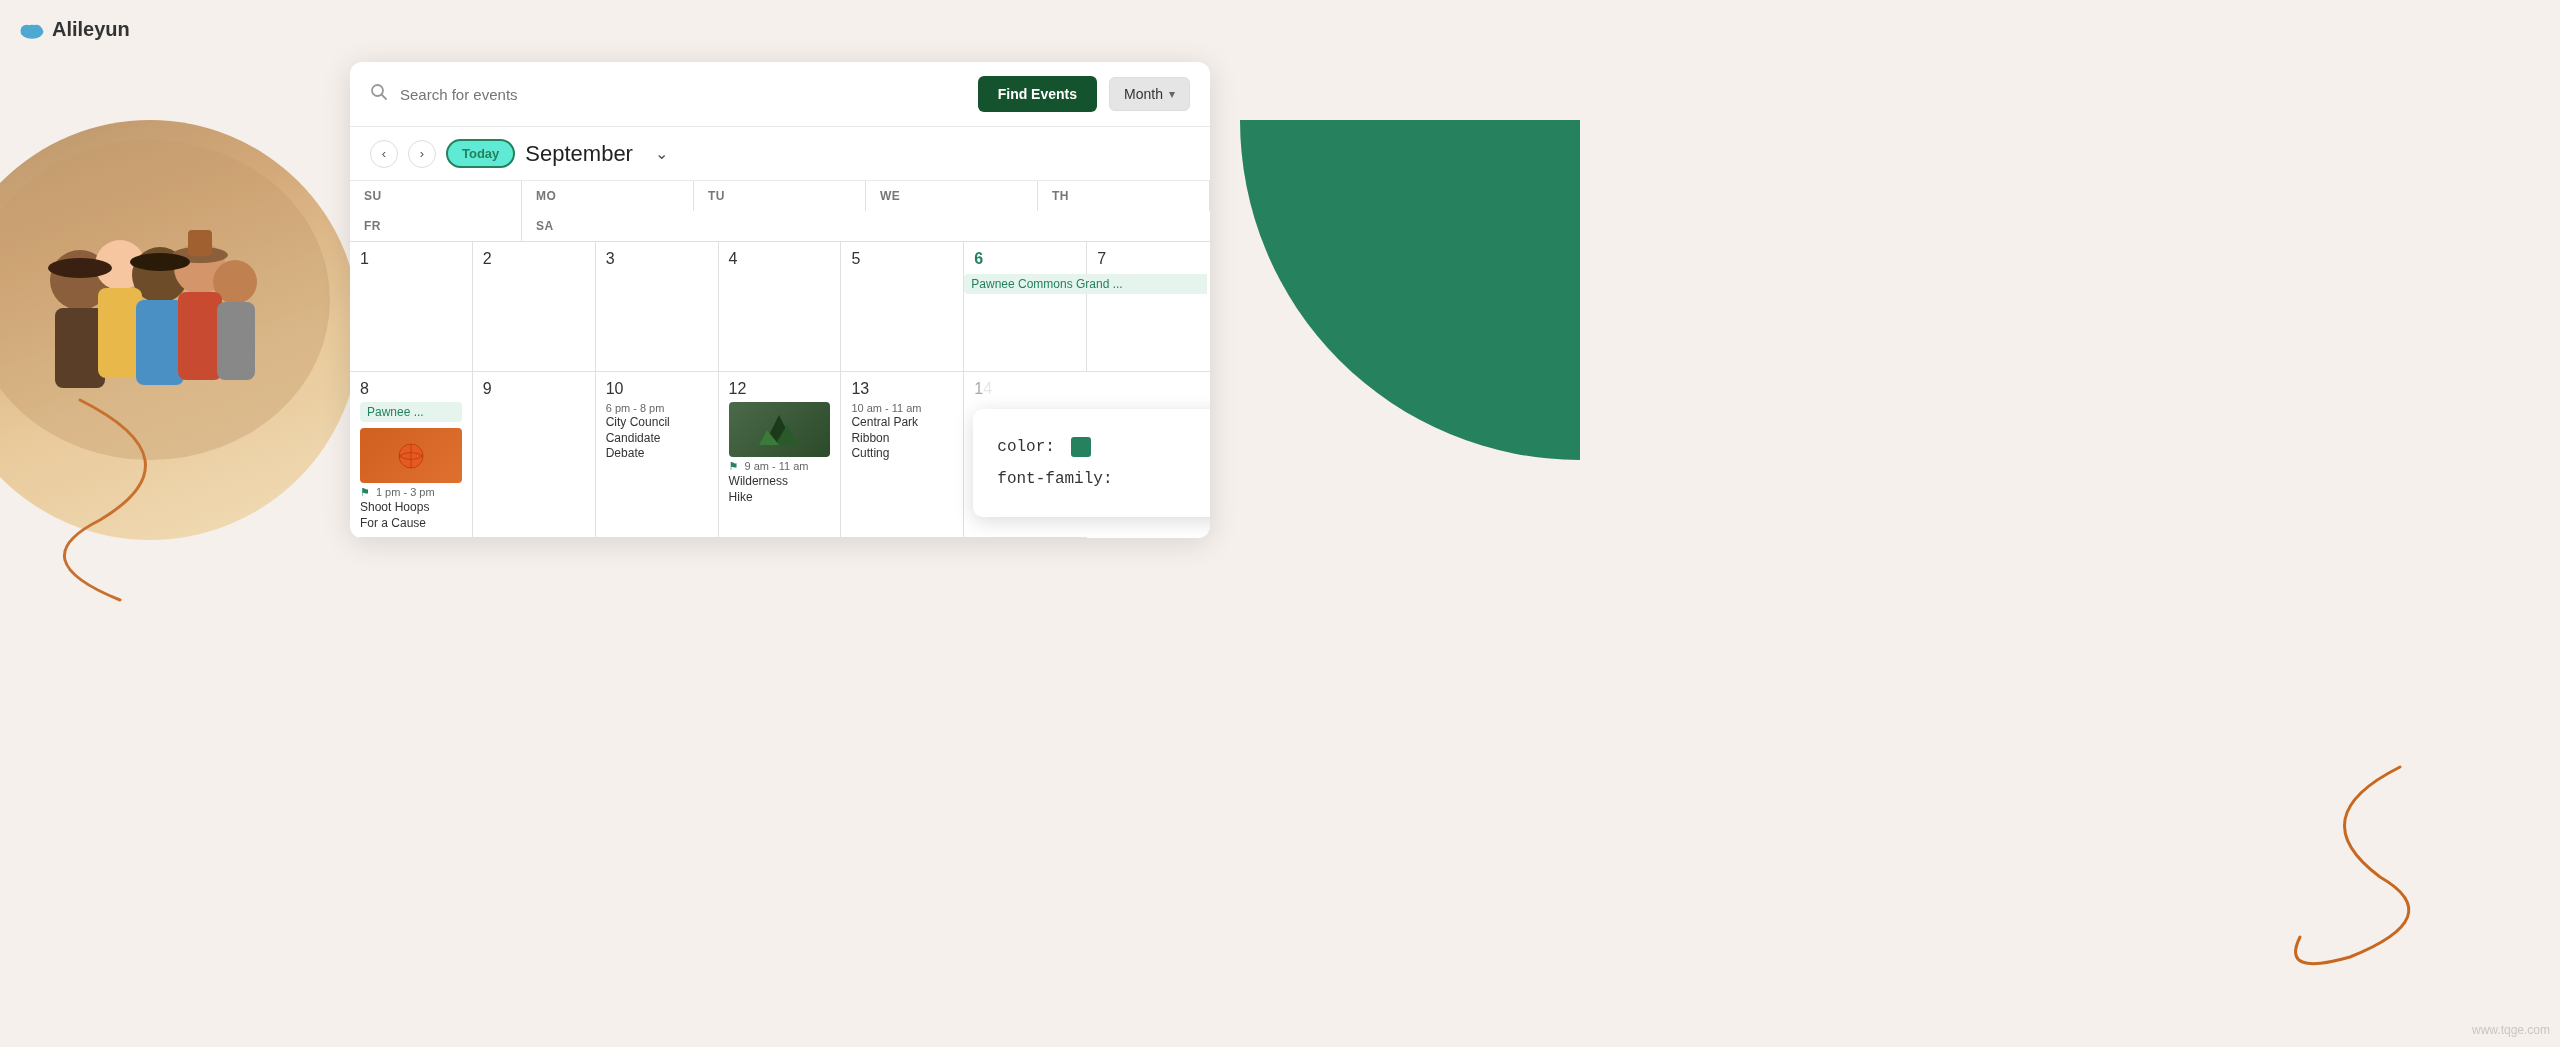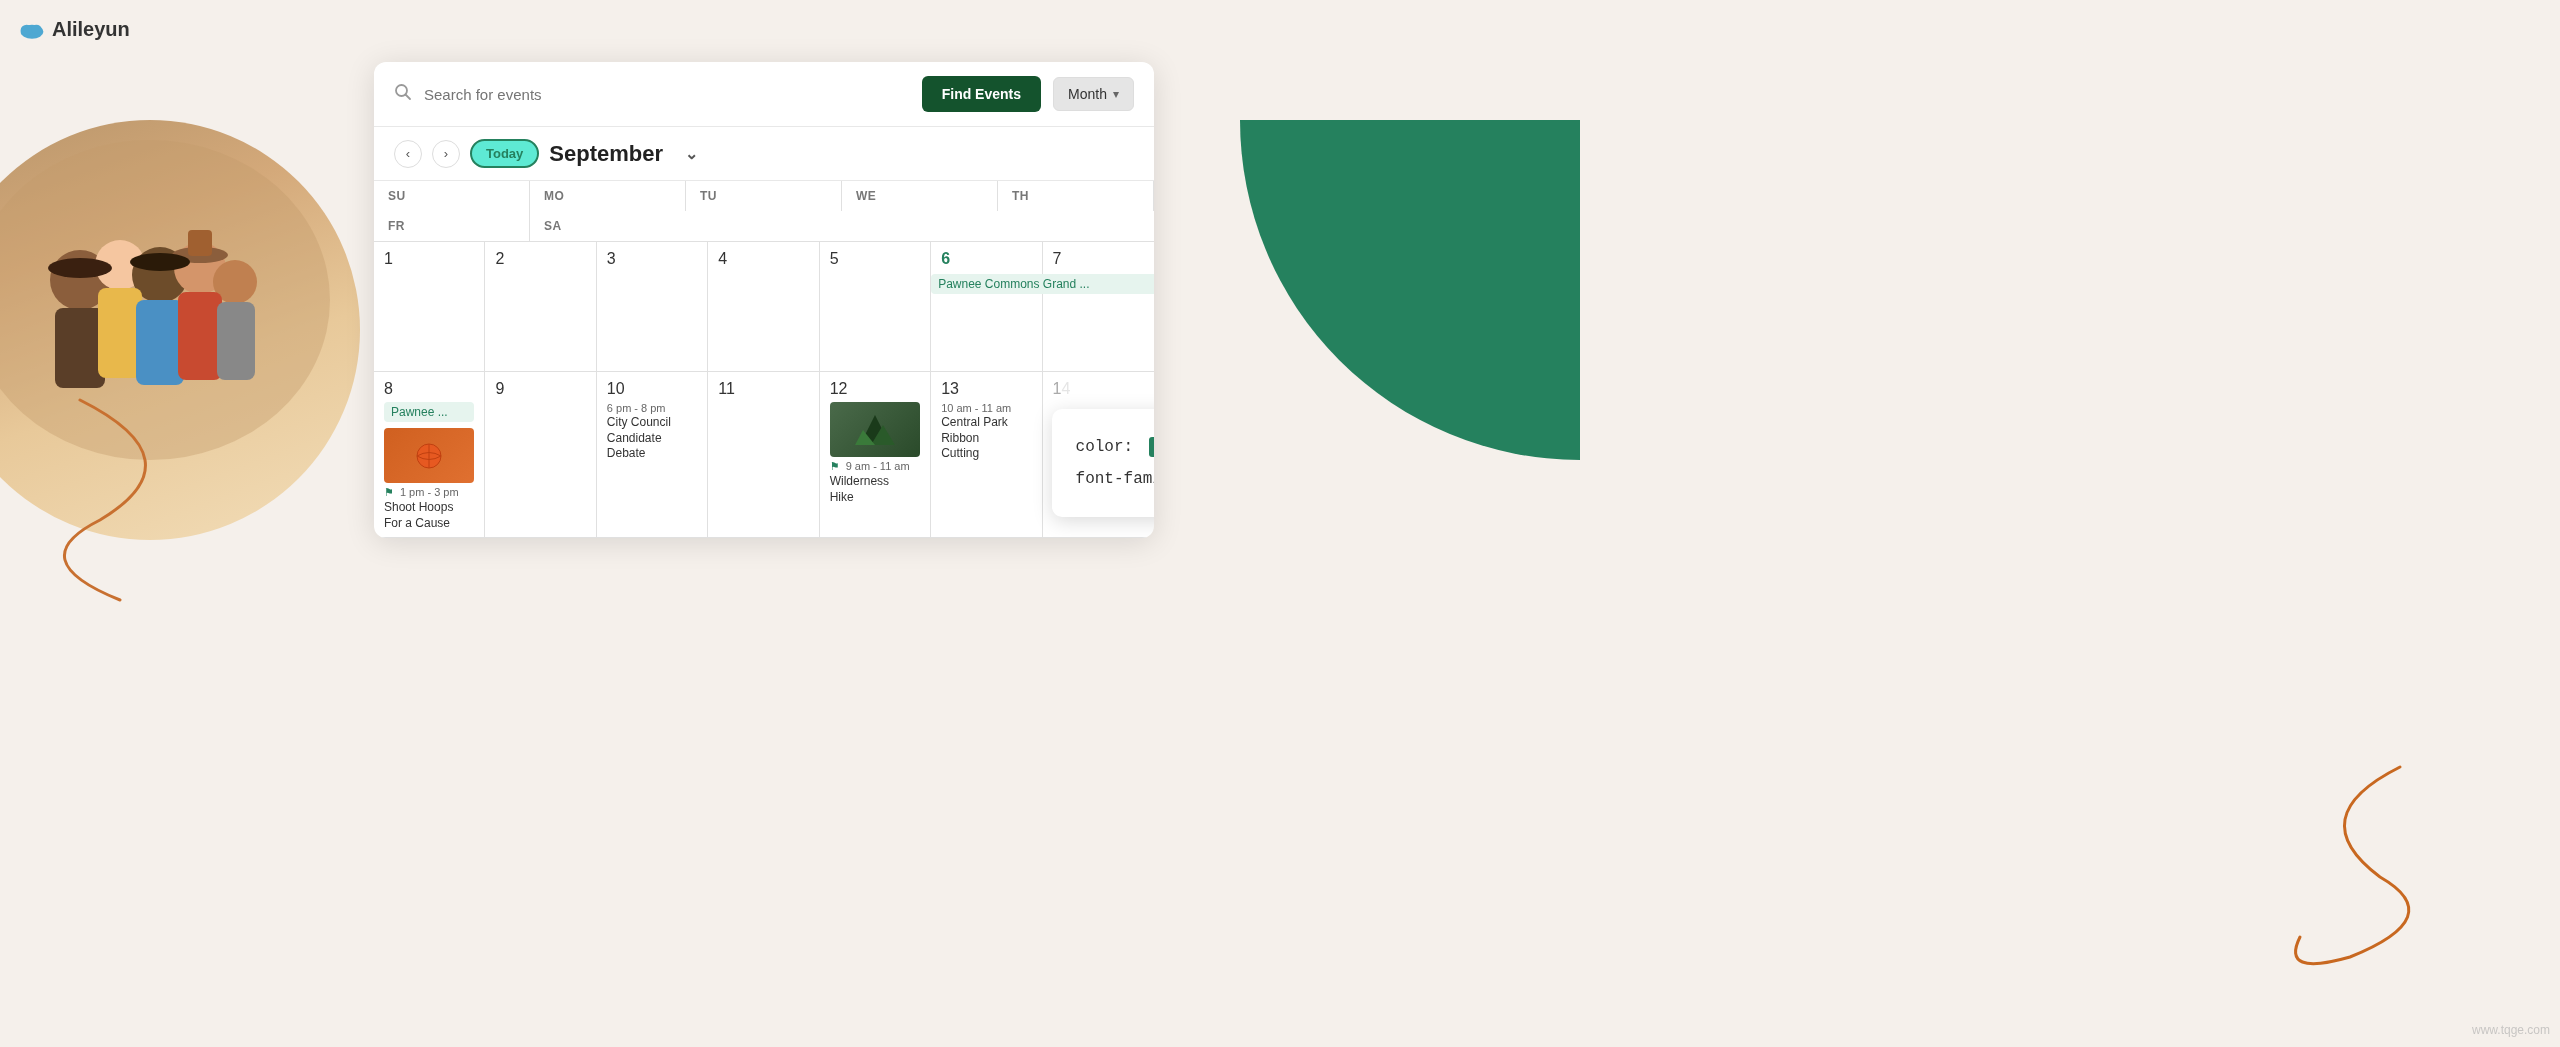--- a/index.html
+++ b/index.html
@@ -72,26 +72,25 @@
       font-size: 12px;
       color: #aaa;
       opacity: 0.6;
     }
 
     
     .calendar-card {
       position: absolute;
       left: 350px;
       top: 62px;
-      width: 780px;
+      width: 860px;
       background: #fff;
       border-radius: 12px;
       box-shadow: 0 4px 30px rgba(0,0,0,0.12);
       overflow: hidden;
-      margin-left: 24px;
     }
 
     
     .search-bar {
       display: flex;
       align-items: center;
       padding: 14px 20px;
       border-bottom: 1px solid #e8e8e8;
       gap: 12px;
     }
@@ -161,21 +160,21 @@
       background: #5eead4;
       color: #25815E;
       padding: 5px 14px;
       border-radius: 20px;
       font-size: 13px;
       font-weight: 600;
       cursor: pointer;
     }
     .month-title {
       font-size: 22px;
-      font-weight: 700;
+      font-weight: 400;
       color: #222;
       display: flex;
       align-items: center;
       gap: 22px;
       cursor: pointer;
     }
     .month-title .chevron-down {
       font-size: 16px;
       color: #555;
     }
@@ -414,23 +413,20 @@
     <div class="cal-cell">
       <div class="day-num">9</div>
     </div>
 
     <div class="cal-cell">
       <div class="day-num">10</div>
       <div class="event-time">6 pm - 8 pm</div>
       <div class="event-title">City Council<br>Candidate<br>Debate</div>
     </div>
 
-    <div class="cal-cell">
-      <div class="day-num">11</div>
-    </div>
 
     <div class="cal-cell">
       <div class="day-num">12</div>
       <div style="width:100%;height:55px;background:linear-gradient(135deg,#4a6a4a,#2a4a2a);border-radius:4px;display:flex;align-items:center;justify-content:center;margin-bottom:3px;">
         <svg width="40" height="40" viewBox="0 0 40 40">
           <polygon points="20,5 35,35 5,35" fill="#1a3a1a"></polygon>
           <polygon points="28,15 40,35 16,35" fill="#2a5a2a"></polygon>
           <polygon points="8,20 20,35 0,35" fill="#3a7a3a"></polygon>
         </svg>
       </div>

